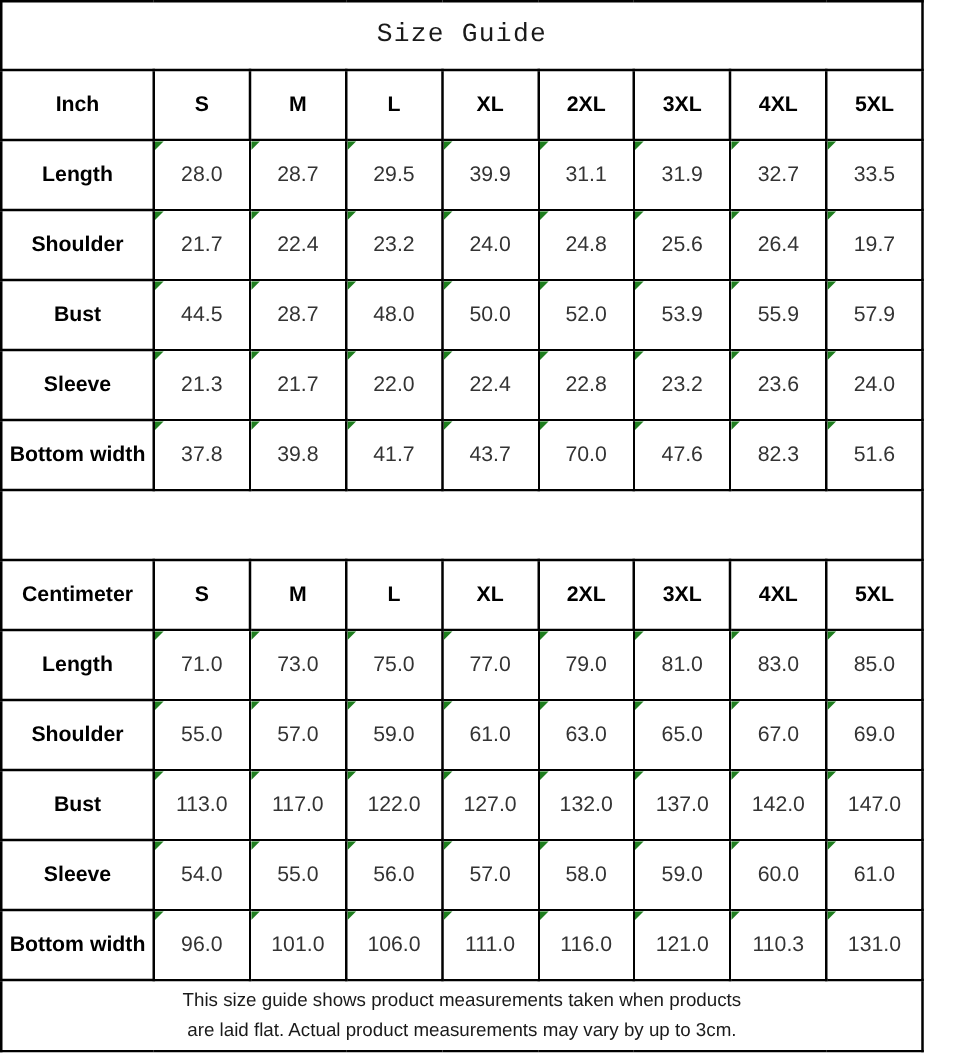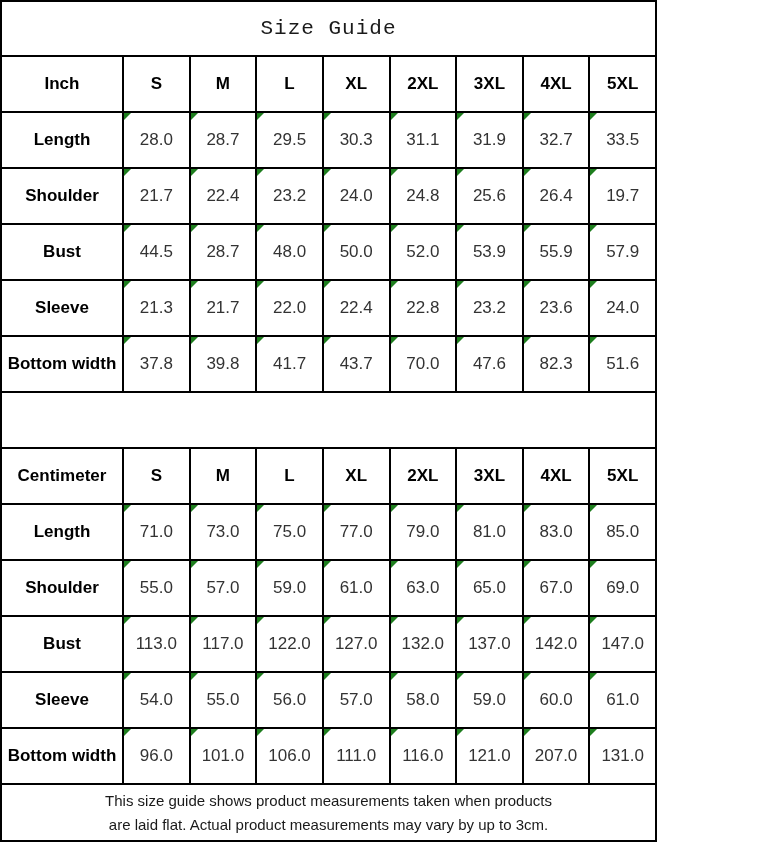--- a/index.html
+++ b/index.html
@@ -1,18 +1,18 @@
 <!DOCTYPE html>
 <html><head>
 <meta charset="utf-8">
 <style>
   html,body{margin:0;padding:0;background:#ffffff;}
   body{width:771px;font-family:"Liberation Sans",sans-serif;}
   table#size-guide{
-    width:657px;
+    width:739px;
     border-collapse:collapse;
     table-layout:fixed;
     background:#ffffff;
   }
   #size-guide td{
     border:2px solid #000000;
     text-align:center;
     vertical-align:middle;
     padding:0;
     overflow:hidden;
@@ -91,21 +91,21 @@
         <td class="size-h">2XL</td>
         <td class="size-h">3XL</td>
         <td class="size-h">4XL</td>
         <td class="size-h">5XL</td>
       </tr>
     <tr>
       <td class="label-cell">Length</td>
     <td class="val"><span class="tri" style="border-top-color: rgb(30, 126, 30);"></span><span>28.0</span></td>
         <td class="val"><span class="tri" style="border-top-color: rgb(30, 126, 30);"></span><span>28.7</span></td>
         <td class="val"><span class="tri" style="border-top-color: rgb(30, 126, 30);"></span><span>29.5</span></td>
-        <td class="val"><span class="tri" style="border-top-color: rgb(30, 126, 30);"></span><span>30.3</span></td>
+        <td class="val"><span class="tri" style="border-top-color: rgb(30, 126, 30);"></span><span>39.9</span></td>
         <td class="val"><span class="tri" style="border-top-color: rgb(30, 126, 30);"></span><span>31.1</span></td>
         <td class="val"><span class="tri" style="border-top-color: rgb(30, 126, 30);"></span><span>31.9</span></td>
         <td class="val"><span class="tri" style="border-top-color: rgb(30, 126, 30);"></span><span>32.7</span></td>
         <td class="val"><span class="tri" style="border-top-color: rgb(30, 126, 30);"></span><span>33.5</span></td>
       </tr>
     <tr>
       <td class="label-cell">Shoulder</td>
     <td class="val"><span class="tri" style="border-top-color: rgb(30, 126, 30);"></span><span>21.7</span></td>
         <td class="val"><span class="tri" style="border-top-color: rgb(30, 126, 30);"></span><span>22.4</span></td>
         <td class="val"><span class="tri" style="border-top-color: rgb(30, 126, 30);"></span><span>23.2</span></td>
@@ -209,21 +209,21 @@
         <td class="val"><span class="tri" style="border-top-color: rgb(30, 126, 30);"></span><span>61.0</span></td>
       </tr>
     <tr>
       <td class="label-cell">Bottom width</td>
     <td class="val"><span class="tri" style="border-top-color: rgb(30, 126, 30);"></span><span>96.0</span></td>
         <td class="val"><span class="tri" style="border-top-color: rgb(30, 126, 30);"></span><span>101.0</span></td>
         <td class="val"><span class="tri" style="border-top-color: rgb(30, 126, 30);"></span><span>106.0</span></td>
         <td class="val"><span class="tri" style="border-top-color: rgb(30, 126, 30);"></span><span>111.0</span></td>
         <td class="val"><span class="tri" style="border-top-color: rgb(30, 126, 30);"></span><span>116.0</span></td>
         <td class="val"><span class="tri" style="border-top-color: rgb(30, 126, 30);"></span><span>121.0</span></td>
-        <td class="val"><span class="tri" style="border-top-color: rgb(30, 126, 30);"></span><span>207.0</span></td>
+        <td class="val"><span class="tri" style="border-top-color: rgb(30, 126, 30);"></span><span>110.3</span></td>
         <td class="val"><span class="tri" style="border-top-color: rgb(30, 126, 30);"></span><span>131.0</span></td>
       </tr>
 
     <tr>
       <td colspan="9" class="footer-cell">
         <div>This size guide shows product measurements taken when products</div>
         <div>are laid flat. Actual product measurements may vary by up to 3cm.</div>
       </td>
     </tr>
   </tbody>

